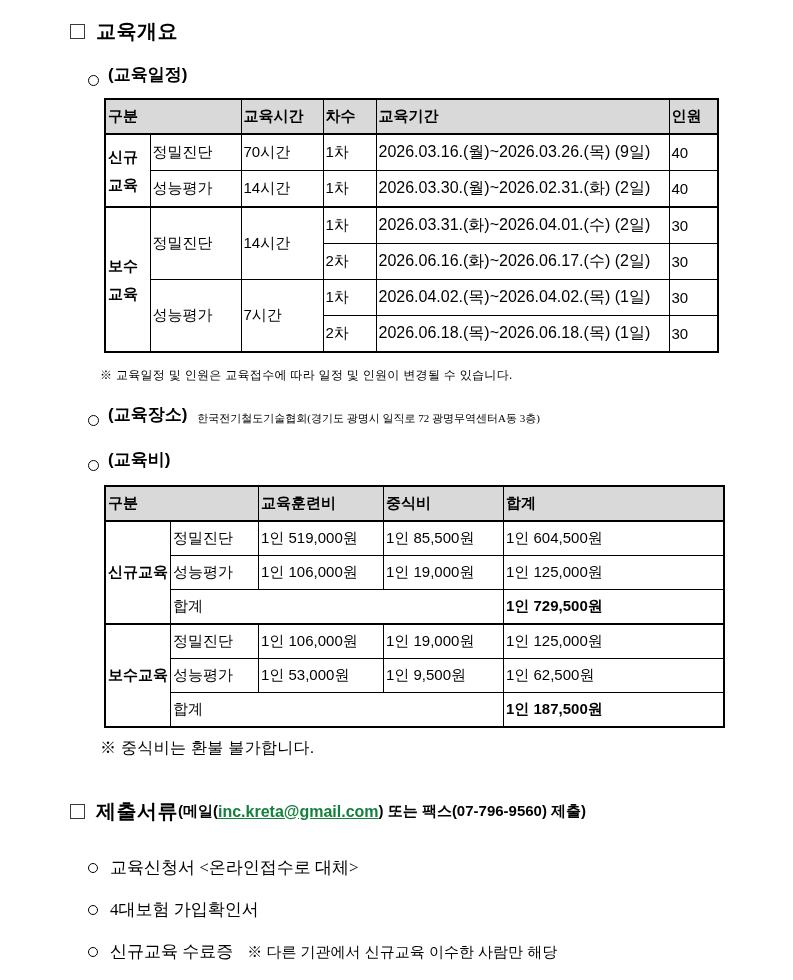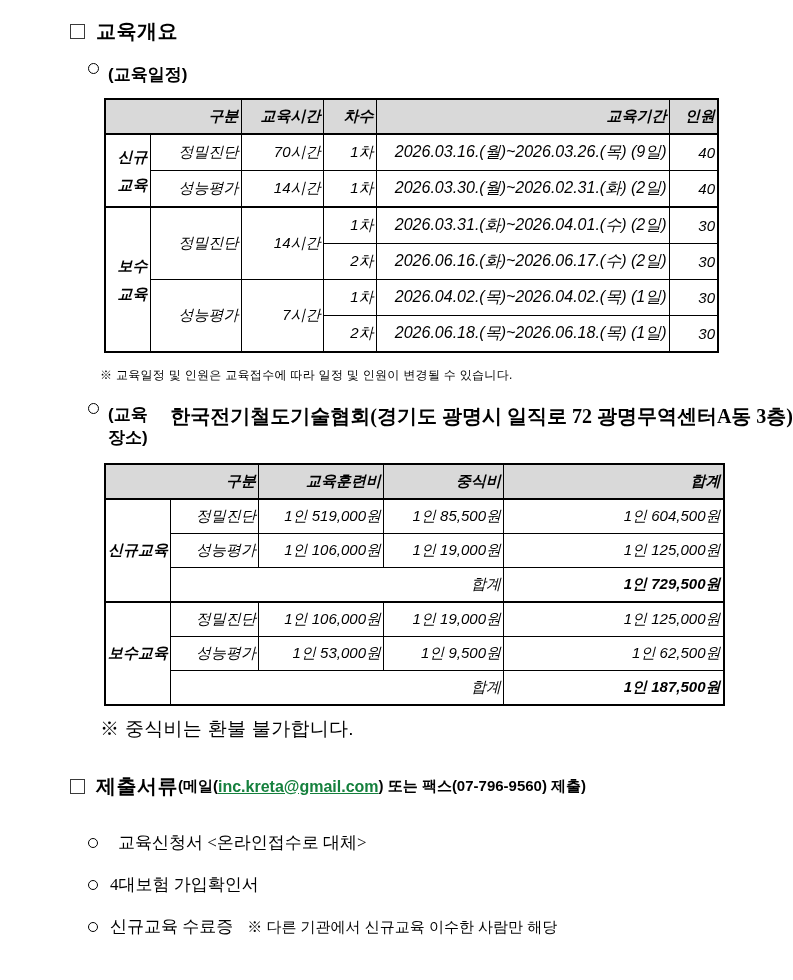--- a/index.html
+++ b/index.html
@@ -12,68 +12,68 @@
 
   
   .h1 { display:flex; align-items:center; }
   .sq {
     width:13px; height:13px; border:1.6px solid #3a3a3a;
     margin-right:11px; flex:0 0 auto; background:#fff;
   }
   .h1-text { font-size:20px; font-weight:bold; letter-spacing:0.5px; }
 
   
-  .sub { display:flex; align-items:flex-start; margin-left:18px; }
+  .sub { display:flex; align-items:flex-end; margin-left:18px; }
   .crc {
     width:9px; height:9px; border:1.5px solid #000; border-radius:50%;
     margin-right:9px; flex:0 0 auto; background:#fff;
   }
   .sub-label { font-size:17px; font-weight:bold; }
   .sub-value {
     font-family:"Liberation Serif", serif;
-    font-size:20px; font-weight:bold; margin-left:21px; white-space:nowrap;
+    font-size:11px; font-weight:normal; margin-left:10px; white-space:nowrap;
   }
 
   
   table { border-collapse:collapse; table-layout:fixed; border:2px solid #000; }
   th, td {
-    border:1px solid #000; text-align:right; vertical-align:middle;
-    font-size:15px; padding:7px 2px; overflow:hidden; white-space:nowrap;font-style:italic;
+    border:1px solid #000; text-align:left; vertical-align:middle;
+    font-size:15px; padding:7px 2px; overflow:hidden; white-space:nowrap;
   }
   th { background:#d9d9d9; font-weight:bold; border-bottom:2px solid #000; }
   .t1 { margin:12px 0 0 34px; }
   .t1 tr    { height:36px; }
   .t1 tr.hr { height:31px; }
   .t1 .pd   { font-size:16px; }
   .t2 { margin:14px 0 0 34px; }
   .t2 tr    { height:34px; }
   .t2 tr.hr { height:31px; }
   .grp, .grp2 { font-weight:bold; }
   .grp span { display:block; line-height:1.85; }
   tr.gsep td { border-top:2px solid #000; }
   .sumval { font-weight:bold;margin-top:12px; }
 
   
   .note { margin:14px 0 0 30px; font-size:12px; letter-spacing:0.3px; }
-  .note2 { margin:10px 0 0 30px; font-size:19px; }
-
-  
-  .submit { margin-top:31px;align-items:center; }
+  .note2 { margin:10px 0 0 30px; font-size:16px; }
+
+  
+  .submit { margin-top:39px;align-items:center; }
   .submit-suffix { font-size:15px; font-weight:bold; }
   .email-link {
     color:#15803d; text-decoration:underline; cursor:pointer; font-weight:bold;
   }
 
   
   .docs { margin-left:18px; }
   .doc-item {
     display:flex; align-items:baseline; margin-top:19px;
     font-family:"Liberation Serif", serif; font-size:17px;
   }
-  .doc-item:first-child { margin-top:31px;gap:8px; }
+  .doc-item:first-child { margin-top:31px; }
   .doc-item .crc2 {
     width:8px; height:8px; border:1.2px solid #000; border-radius:50%;
     margin-right:12px; flex:0 0 auto; align-self:center; background:#fff;
   }
   .doc-note {
     font-family:"Liberation Sans", sans-serif; font-size:15px; margin-left:14px;
   }
 
   .spacing { margin-top:18px; }
   .loc { margin-top:19px; }
@@ -161,20 +161,24 @@
     </table>
 
   <div class="note">※ 교육일정 및 인원은 교육접수에 따라 일정 및 인원이 변경될 수 있습니다.</div>
 
   <div class="sub loc">
     <span class="crc"></span>
     <span class="sub-label">(교육장소)</span>
     <span class="sub-value">한국전기철도기술협회(경기도 광명시 일직로 72 광명무역센터A동 3층)</span>
   </div>
 
+  <div class="sub feelbl">
+    <span class="crc"></span>
+    <span class="sub-label">(교육비)</span>
+  </div>
 
   <table class="t2">
     <colgroup>
       <col style="width:61px">
         <col style="width:88px">
         <col style="width:125px">
       <col style="width:120px">
         <col style="width:220px">
     </colgroup>
     <tbody>

